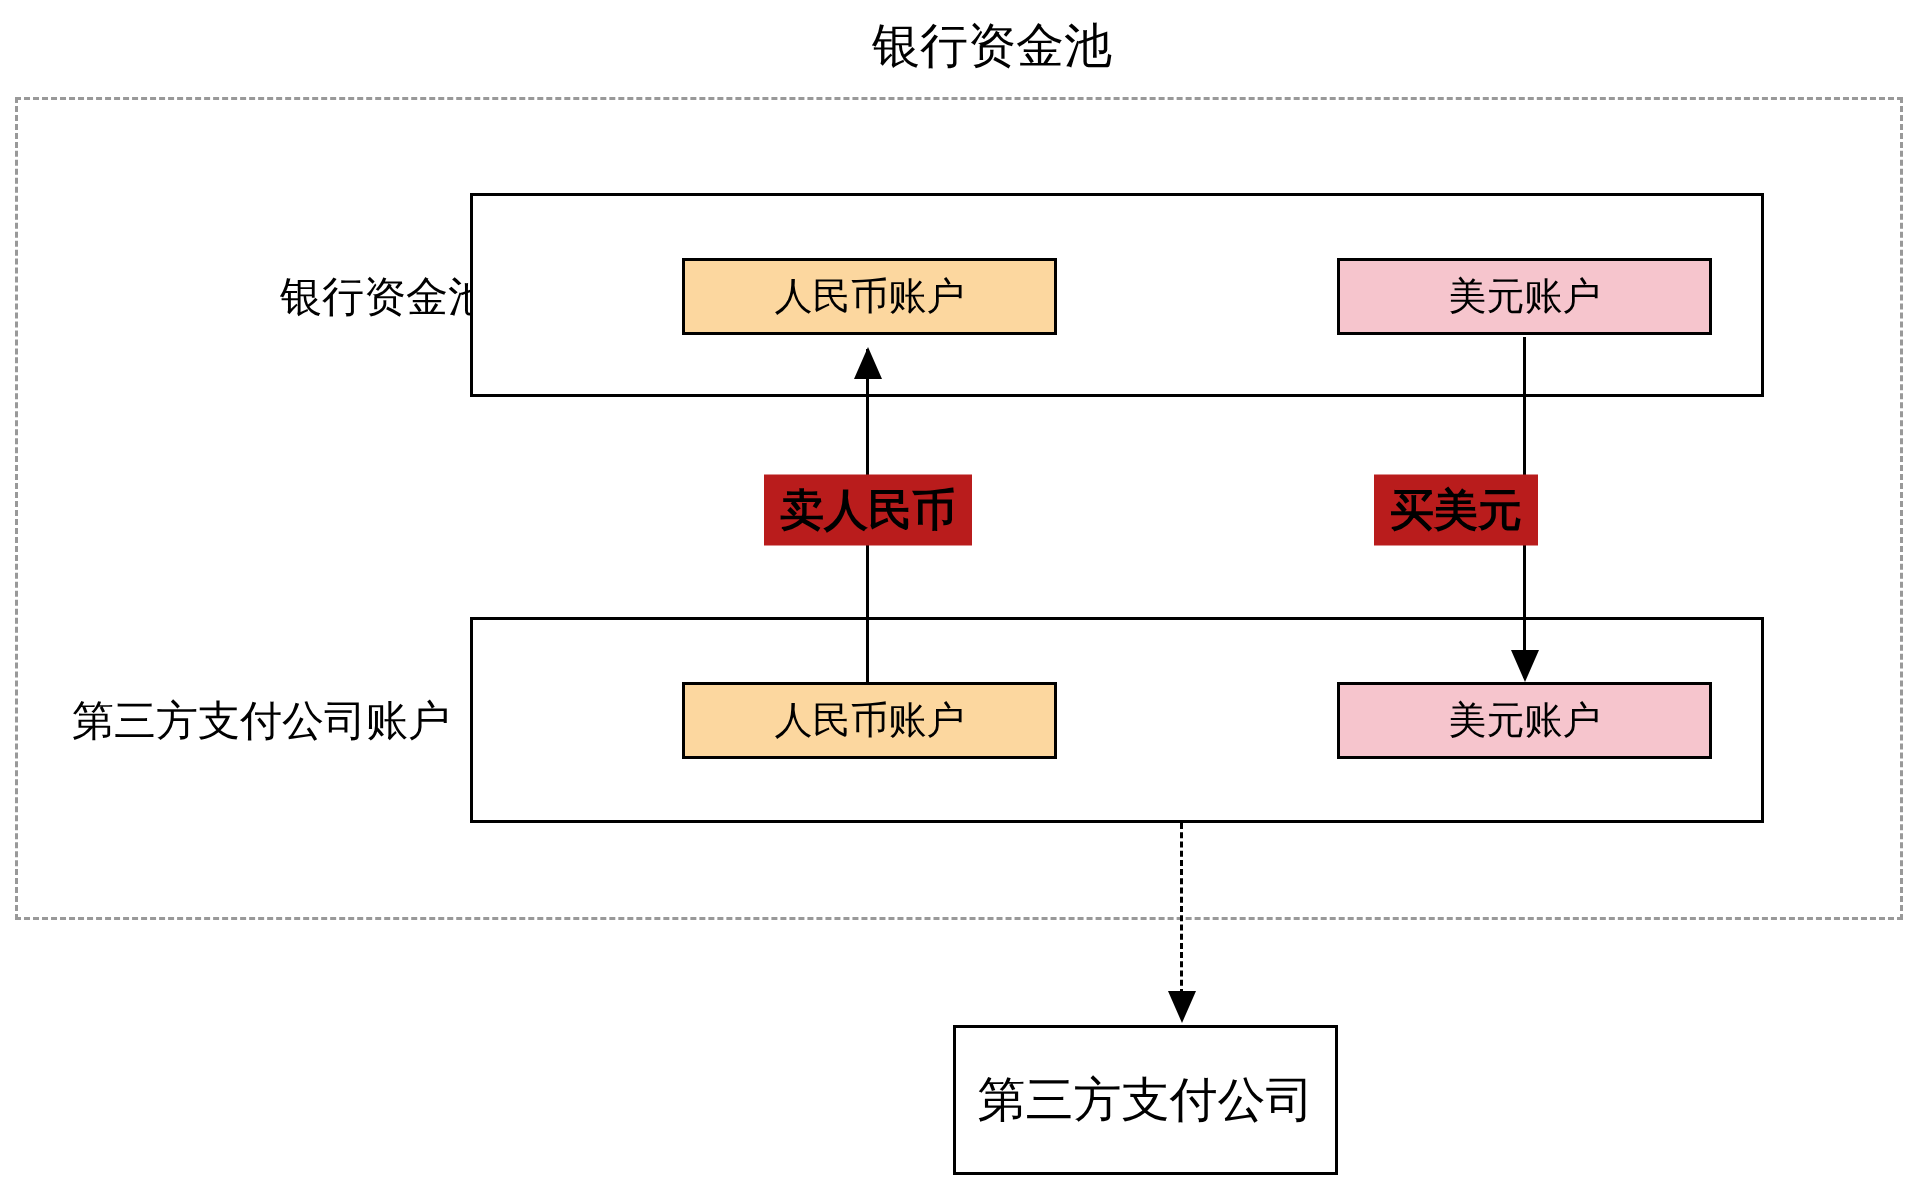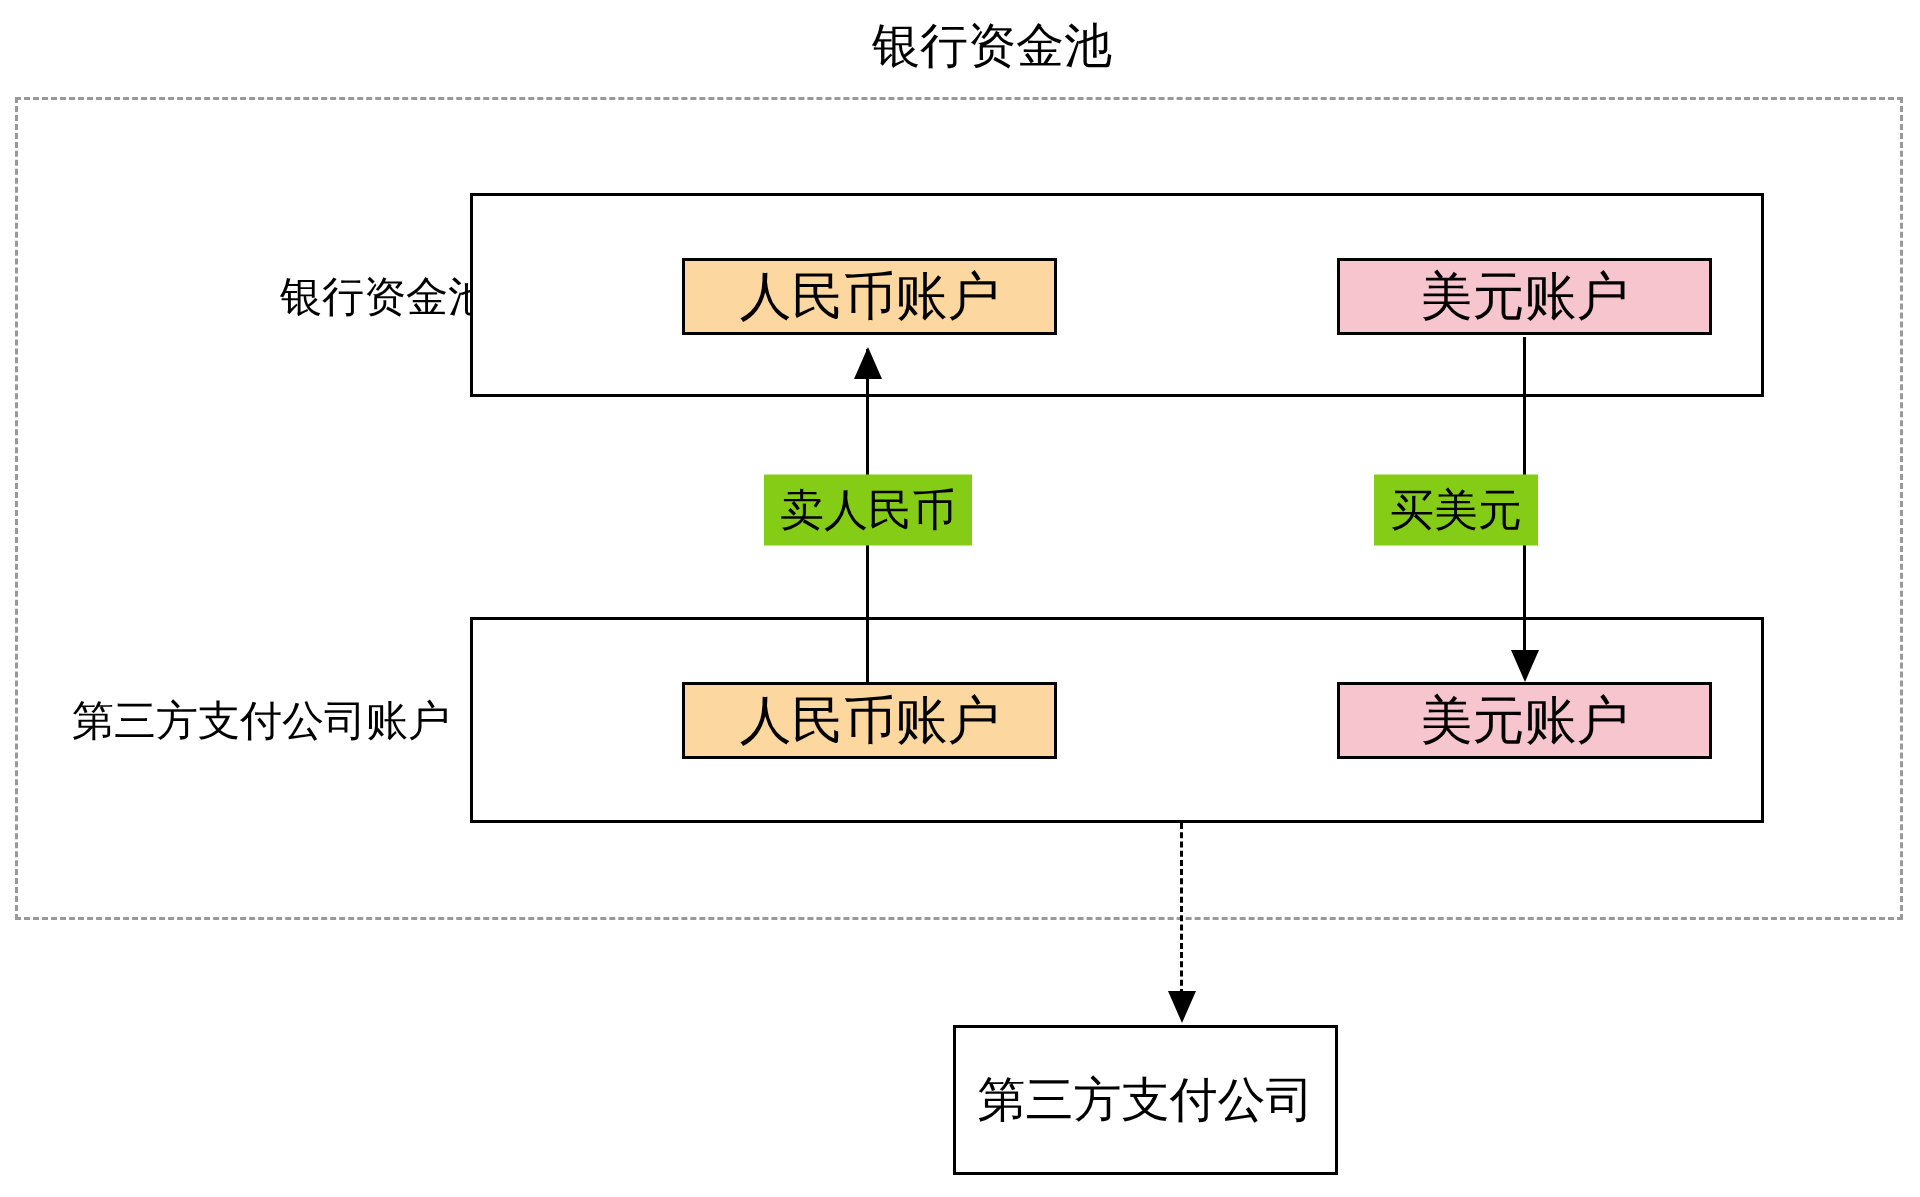--- a/index.html
+++ b/index.html
@@ -58,21 +58,21 @@
   .side-label.tpp  { top: 682px; }
   .acct {
     position: absolute;
     width: 375px;
     height: 77px;
     border: 3px solid #000000;
     box-sizing: border-box;
     display: flex;
     align-items: center;
     justify-content: center;
-    font-size: 52px;
+    font-size: 38px;
     font-weight: 500;
     white-space: nowrap;
     z-index: 3;
   }
   .acct.bank-rmb { left: 682px;  top: 258px; }
   .acct.bank-usd { left: 1337px; top: 258px; }
   .acct.tpp-rmb  { left: 682px;  top: 682px; }
   .acct.tpp-usd  { left: 1337px; top: 682px; }
   .vline {
     position: absolute;
@@ -104,24 +104,24 @@
     border-left: 14px solid transparent;
     border-right: 14px solid transparent;
     border-top: 32px solid #000000;
   }
   .tri.sell-head    { left: 854px;  top: 347px; }
   .tri.buy-head     { left: 1511px; top: 650px; }
   .tri.company-head { left: 1168px; top: 991px; }
   .flow-label {
     position: absolute;
     transform: translate(-50%, -50%);
-    background: #84cc16;
+    background: #b91c1c;
     padding: 6px 16px;
     font-size: 44px;
-    font-weight: 400;
+    font-weight: 700;
     white-space: nowrap;
     z-index: 4;
   }
   .flow-label.sell { left: 868px;  top: 510px; }
   .flow-label.buy  { left: 1456px; top: 510px; }
   .company-box {
     position: absolute;
     left: 953px;
     top: 1025px;
     width: 385px;

